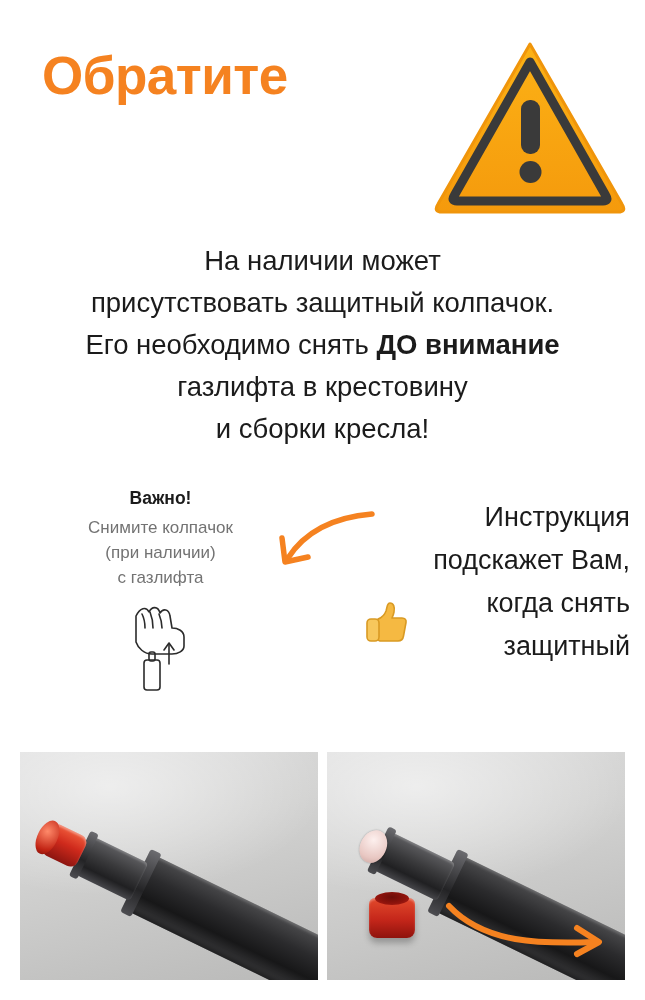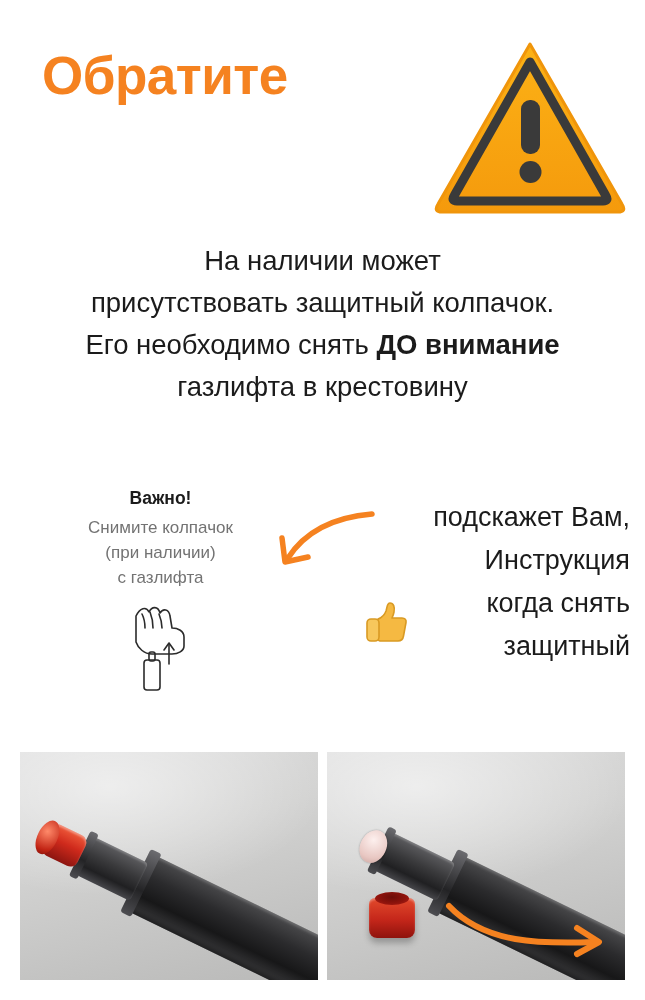--- a/index.html
+++ b/index.html
@@ -244,20 +244,21 @@
     </div>
   </div>
 
   <div class="lead">
     <div>На наличии может</div>
     <div>присутствовать защитный колпачок.</div>
     <div>
       <span>Его необходимо снять </span><b>ДО внимание</b>
     </div>
     <div>газлифта в крестовину</div>
+    <div>и сборки кресла!</div>
   </div>
 
   <div class="middle">
 
     <div class="label-card">
       <div class="imp">Важно!</div>
       <div class="ln">Снимите колпачок</div>
       <div class="ln">(при наличии)</div>
       <div class="ln">с газлифта</div>
     </div>
@@ -283,22 +284,22 @@
     </div>
 
     <div class="curve-arrow">
       <svg width="110" height="70" viewBox="0 0 110 70" xmlns="http://www.w3.org/2000/svg">
         <path d="M104 6 C80 8 42 16 20 50" fill="none" stroke="#f58220" stroke-width="5.5" stroke-linecap="round"></path>
         <path d="M14 30 L17 54 L40 49" fill="none" stroke="#f58220" stroke-width="5.5" stroke-linecap="round" stroke-linejoin="round"></path>
       </svg>
     </div>
 
     <div class="right-text">
+      <div>Инструкция</div>
       <div>подскажет Вам,</div>
-      <div>Инструкция</div>
       <div>когда снять</div>
       <div>защитный</div>
     </div>
 
     <div class="thumb">
       <svg width="48" height="48" viewBox="0 0 48 48" xmlns="http://www.w3.org/2000/svg">
         <path d="M16 21 C16 21 22 19 24 13 C25.5 8 25 5 28 5 C31.5 5 33 9 32 14
                  C31.4 17 30 20 30 20 L40 20 C43 20 44.5 22 44 24.5 L41.5 38
                  C41 41 39 43 36 43 L18 43 L16 42 Z" fill="#f5b942" stroke="#d99a23" stroke-width="1.6" stroke-linejoin="round"></path>
         <rect x="5" y="21" width="12" height="22" rx="4" fill="#f7c75c" stroke="#d99a23" stroke-width="1.6"></rect>

